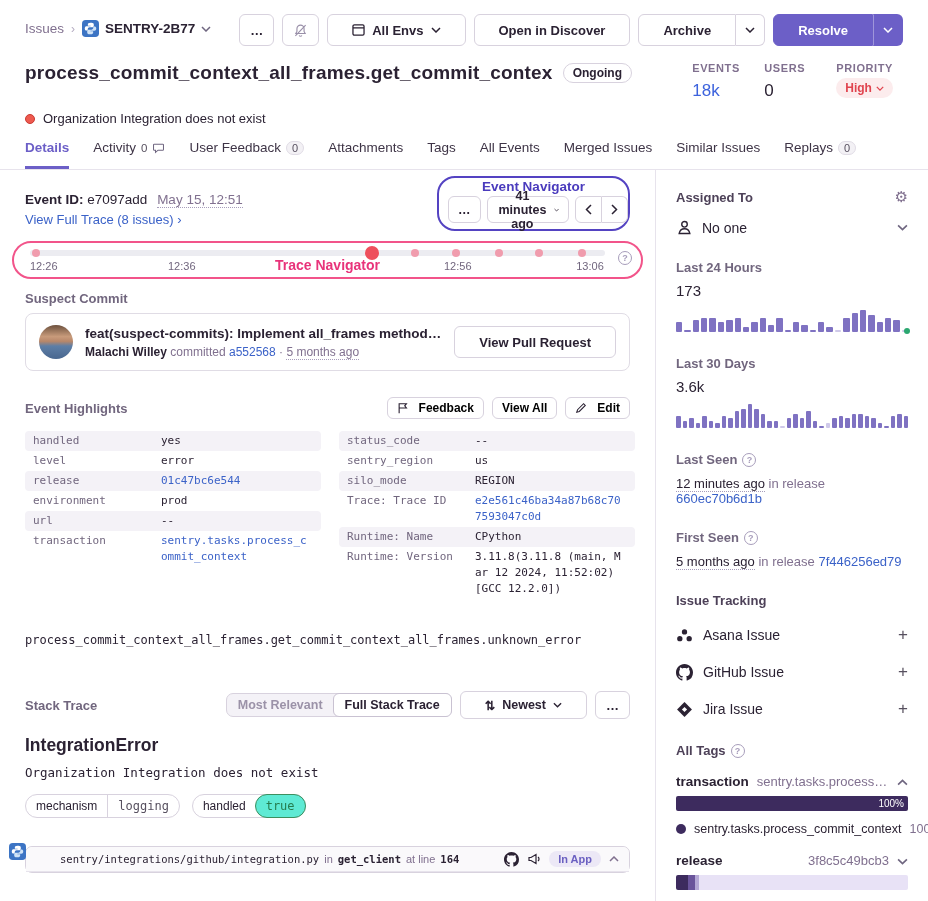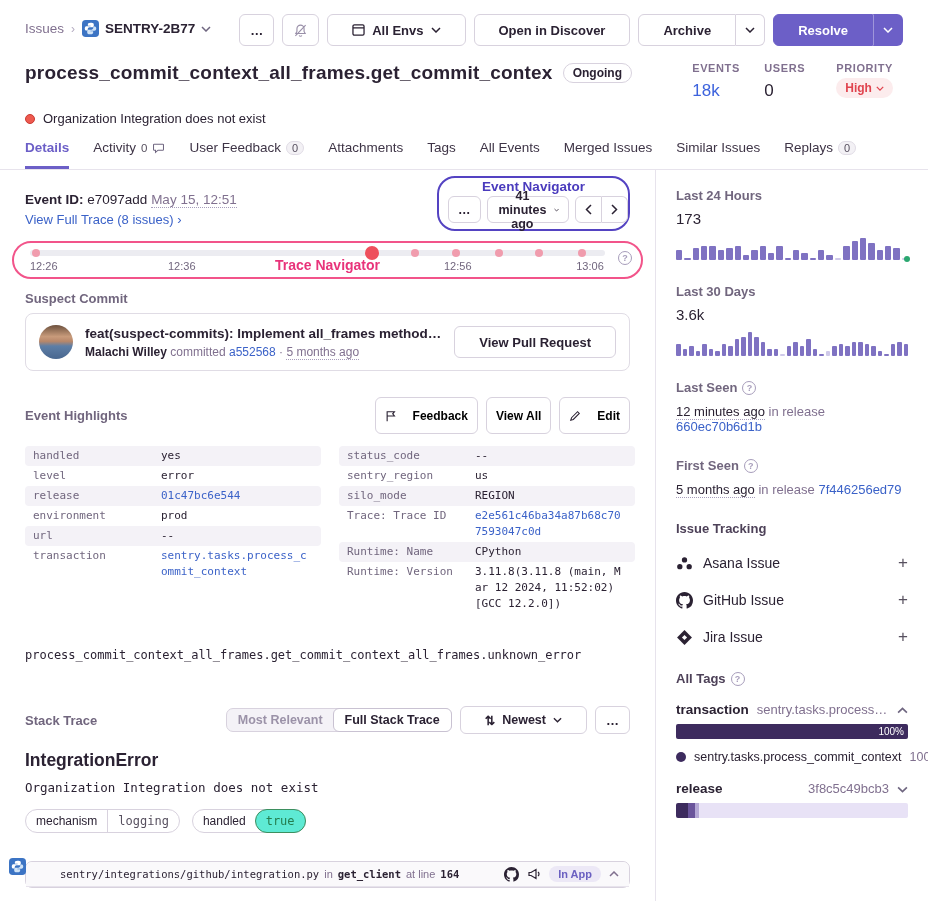--- a/index.html
+++ b/index.html
@@ -49,21 +49,21 @@
 
   
   .content { display:flex; height:764px; }
   main { width:655px; padding:0 25px; }
   aside { width:273px; border-left:1px solid #e7e3ec; padding:18px 20px 0 20px; }
 
   
   .event-row { display:flex; margin-top:6px; }
   .event-meta { padding-top:16px; font-size:13.5px; }
   .event-id-line .lbl { font-weight:700; }
-  .event-ts { color:#80708f; border-bottom:1px dotted #a79dbb; }
+  .event-ts { color:#80708f; border-bottom:1px dotted #a79dbb; margin-left:6px; }
   .trace-link { display:inline-block; margin-top:5px; color:#3b62c8; font-size:13px; cursor:pointer; }
   .event-nav-box { margin-left:auto; width:193px; border:2.5px solid #5443c2; border-radius:18px;
     padding:1px 9px 6px 9px; text-align:center; }
   .event-nav-label { color:#4a3bbd; font-weight:700; font-size:13.5px; }
   .event-nav-controls { display:flex; gap:6px; margin-top:2px; align-items:center; }
   .mini-btn { display:inline-flex; align-items:center; justify-content:center; gap:6px; height:27px;
     border:1px solid #d8d2de; border-radius:6px; background:#fff; font-weight:700; font-size:12.5px;
     color:#2b2233; padding:0 9px; cursor:pointer; font-family:inherit;}
   .pager { display:inline-flex; }
   .pager .mini-btn:first-child { border-radius:6px 0 0 6px; }
@@ -96,21 +96,21 @@
   .commit-sub { margin-top:4px; font-size:12px; color:#80708f; }
   .commit-sub .author { color:#2b2233; font-weight:600; }
   .commit-sub .sha { color:#3b62c8; }
   .commit-sub .age { border-bottom:1px dotted #a79dbb; }
   .pr-btn { margin-left:auto; flex:none; }
 
   
   .highlights { margin-top:26px; }
   .hl-head { display:flex; align-items:center; }
   .hl-actions { margin-left:auto; display:flex; gap:8px; }
-  .sm-btn { display:inline-flex; align-items:center; gap:16px; height:37px; padding:0 9px;
+  .sm-btn { display:inline-flex; align-items:center; gap:10px; height:22px; padding:0 9px;
     border:1px solid #d8d2de; border-radius:6px; background:#fff; font-weight:700; font-size:12px; cursor:pointer; font-family:inherit;}
   .kv-wrap { display:flex; margin-top:12px; }
   .kv-col { width:296px; }
   .kv-div { width:1px; background:#e7e3ec; margin:0 9px; }
   .kv-row { display:flex; padding:2px 8px; border-radius:4px; font-family:"DejaVu Sans Mono", monospace;
     font-size:11px; line-height:16px; }
   .kv-row.shaded { background:#f4f2f7; }
   .kv-k { width:128px; flex:none; color:#71667e; }
   .kv-v { width:152px; word-break:break-all; white-space:pre-wrap; }
   .kv-v.link { color:#3b62c8; cursor:pointer; }
@@ -515,20 +515,36 @@
                   <path d="M1 5l4-4 4 4" fill="none" stroke="#80708f" stroke-width="1.5"></path>
                 </svg>
             </div>
           </div>
 
         </div>
       </section>
     </main>
 
     <aside>
+      <div class="side-sec">
+        <div class="assigned-head">
+          <span class="side-h dark">Assigned To</span>
+          <span class="gear">⚙</span>
+        </div>
+        <div class="assignee-row">
+          <svg class="sicon" width="17" height="17" viewBox="0 0 16 16">
+              <circle cx="8" cy="5" r="2.6" fill="none" stroke="#2b2233" stroke-width="1.3"></circle>
+              <path d="M3 13.6c.6-3 2.6-4.4 5-4.4s4.4 1.4 5 4.4z" fill="none" stroke="#2b2233" stroke-width="1.3"></path>
+            </svg>
+          <span>No one</span>
+          <svg class="chev sicon" width="11" height="7" viewBox="0 0 10 6">
+              <path d="M1 1l4 4 4-4" fill="none" stroke="currentColor" stroke-width="1.5"></path>
+            </svg>
+        </div>
+      </div>
 
       <div class="side-sec">
         <div class="side-h">Last 24 Hours</div>
         <div class="count-big">173</div>
         <div class="chart" id="chart-24h">
             <div class="bar" style="height: 40%;"></div>
             <div class="bar" style="height: 10%;"></div>
             <div class="bar" style="height: 50%;"></div>
             <div class="bar" style="height: 60%;"></div>
             <div class="bar" style="height: 60%;"></div>

